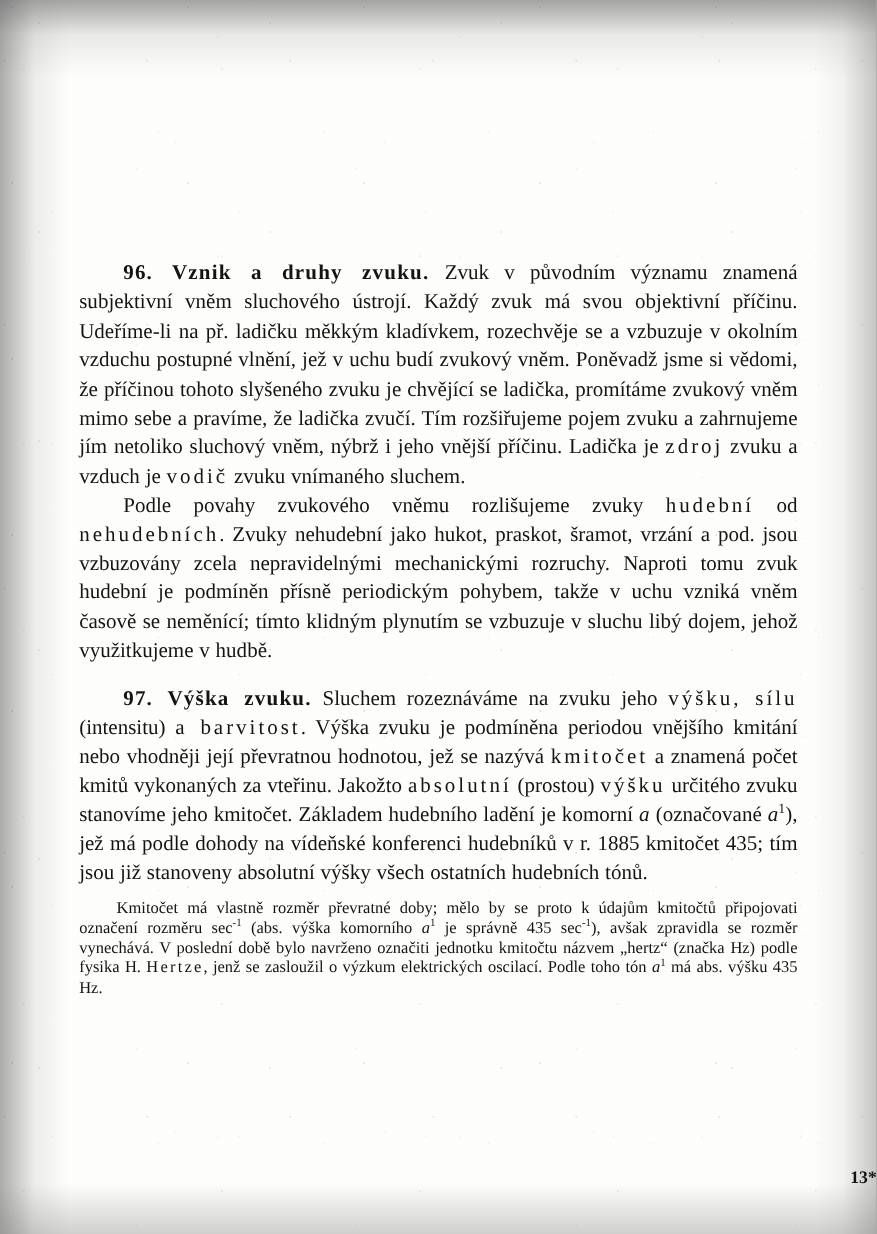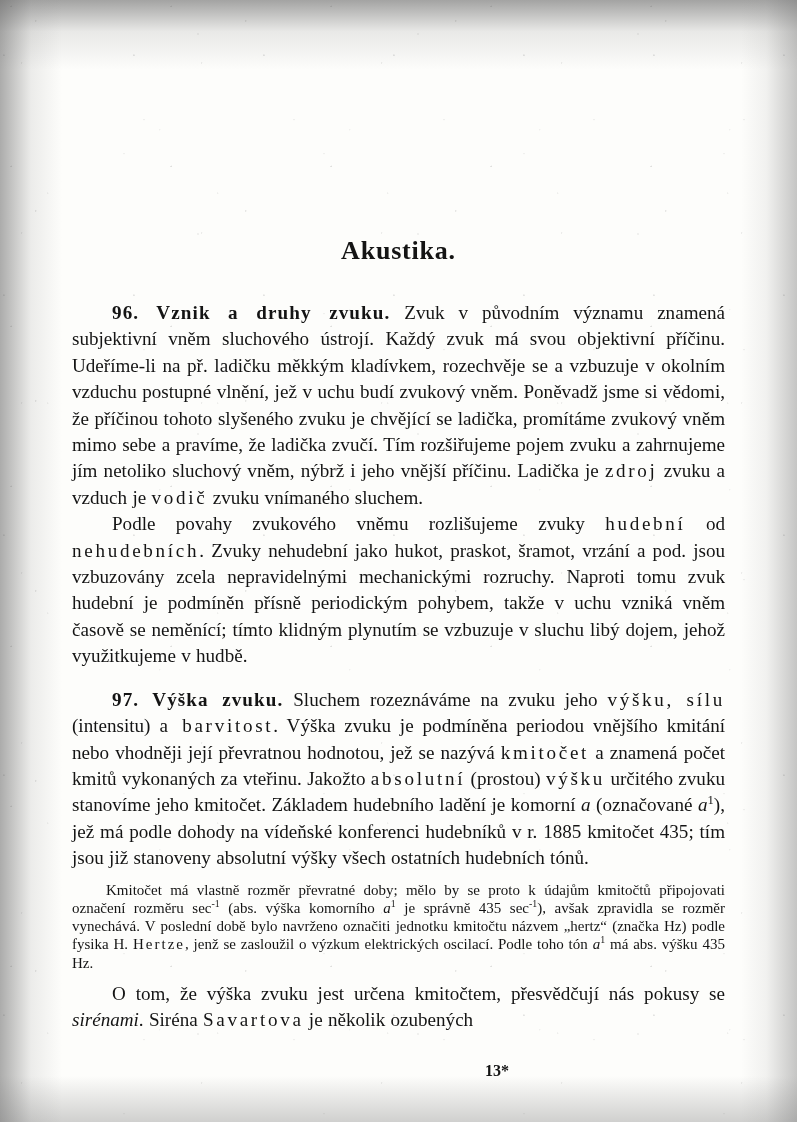--- a/index.html
+++ b/index.html
@@ -111,55 +111,53 @@
   }
   .spaced { letter-spacing: 2.7px; }
   .fine .spaced { letter-spacing: 2.0px; }
   .ital { font-style: italic; }
   sup { font-size: .66em; vertical-align: super; line-height: 0; }
 
   .folio {
     position: absolute;
     left: 0; top: 1062px;
     width: 797px;
-    text-align: left;
+    text-align: right;
     padding-right: 0;
     font-size: 16px;
     font-weight: bold;
   }
   .folio span { display: inline-block; margin-left: 485px; }
 </style>
 </head>
 <body>
 
 <div class="page">
 
   <div class="scan-shadow-top"></div>
   <div class="scan-shadow-left"></div>
   <div class="scan-shadow-right"></div>
   <div class="scan-shadow-bottom"></div>
   <div class="scan-speckle"></div>
 
   <div class="content">
 
-    <h1 class="page-title">Akustika.</h1>
 
     <p class="body indent"><span class="sect-head">96. Vznik a druhy zvuku.</span><span> Zvuk v původním významu znamená subjektivní vněm sluchového ústrojí. Každý zvuk má svou objektivní příčinu. Udeříme-li na př. ladičku měkkým kladívkem, rozechvěje se a vzbuzuje v okolním vzduchu postupné vlnění, jež v uchu budí zvukový vněm. Poněvadž jsme si vědomi, že příčinou tohoto slyšeného zvuku je chvějící se ladička, promítáme zvukový vněm mimo sebe a pravíme, že ladička zvučí. Tím rozšiřujeme pojem zvuku a zahrnujeme jím netoliko sluchový vněm, nýbrž i jeho vnější příčinu. Ladička je </span><span class="spaced">zdroj</span><span> zvuku a vzduch je </span><span class="spaced">vodič</span><span> zvuku vnímaného sluchem.</span></p>
 
     <p class="body indent"><span>Podle povahy zvukového vněmu rozlišujeme zvuky </span><span class="spaced">hudební</span><span> od </span><span class="spaced">nehudebních</span><span>. Zvuky nehudební jako hukot, praskot, šramot, vrzání a pod. jsou vzbuzovány zcela nepravidelnými mechanickými rozruchy. Naproti tomu zvuk hudební je podmíněn přísně periodickým pohybem, takže v uchu vzniká vněm časově se neměnící; tímto klidným plynutím se vzbuzuje v sluchu libý dojem, jehož využitkujeme v hudbě.</span></p>
 
     <div class="gap-md"></div>
 
     <p class="body indent"><span class="sect-head">97. Výška zvuku.</span><span> Sluchem rozeznáváme na zvuku jeho </span><span class="spaced">výšku, sílu</span><span> (intensitu) </span><span class="spaced">a barvitost</span><span>. Výška zvuku je podmíněna periodou vnějšího kmitání nebo vhodněji její převratnou hodnotou, jež se nazývá </span><span class="spaced">kmitočet</span><span> a znamená počet kmitů vykonaných za vteřinu. Jakožto </span><span class="spaced">absolutní</span><span> (prostou) </span><span class="spaced">výšku</span><span> určitého zvuku stanovíme jeho kmitočet. Základem hudebního ladění je komorní </span><span class="ital">a</span><span> (označované </span><span class="ital">a</span><sup>1</sup><span>), jež má podle dohody na vídeňské konferenci hudebníků v r. 1885 kmitočet 435; tím jsou již stanoveny absolutní výšky všech ostatních hudebních tónů.</span></p>
 
     <div class="gap-sm"></div>
 
     <p class="fine indent"><span>Kmitočet má vlastně rozměr převratné doby; mělo by se proto k údajům kmitočtů připojovati označení rozměru sec</span><sup>-1</sup><span> (abs. výška komorního </span><span class="ital">a</span><sup>1</sup><span> je správně 435 sec</span><sup>-1</sup><span>), avšak zpravidla se rozměr vynechává. V poslední době bylo navrženo označiti jednotku kmitočtu názvem „hertz“ (značka Hz) podle fysika H. </span><span class="spaced">Hertze</span><span>, jenž se zasloužil o výzkum elektrických oscilací. Podle toho tón </span><span class="ital">a</span><sup>1</sup><span> má abs. výšku 435 Hz.</span></p>
 
     <div class="gap-sm"></div>
 
-    <p class="body indent"><span>O tom, že výška zvuku jest určena kmitočtem, přesvědčují nás pokusy se </span><span class="ital">sirénami</span><span>. Siréna </span><span class="spaced">Savartova</span><span> je několik ozubených</span></p>
 
   </div>
 
   <div class="folio"><span>13*</span></div>
 
 </div>
 
 </body></html>

